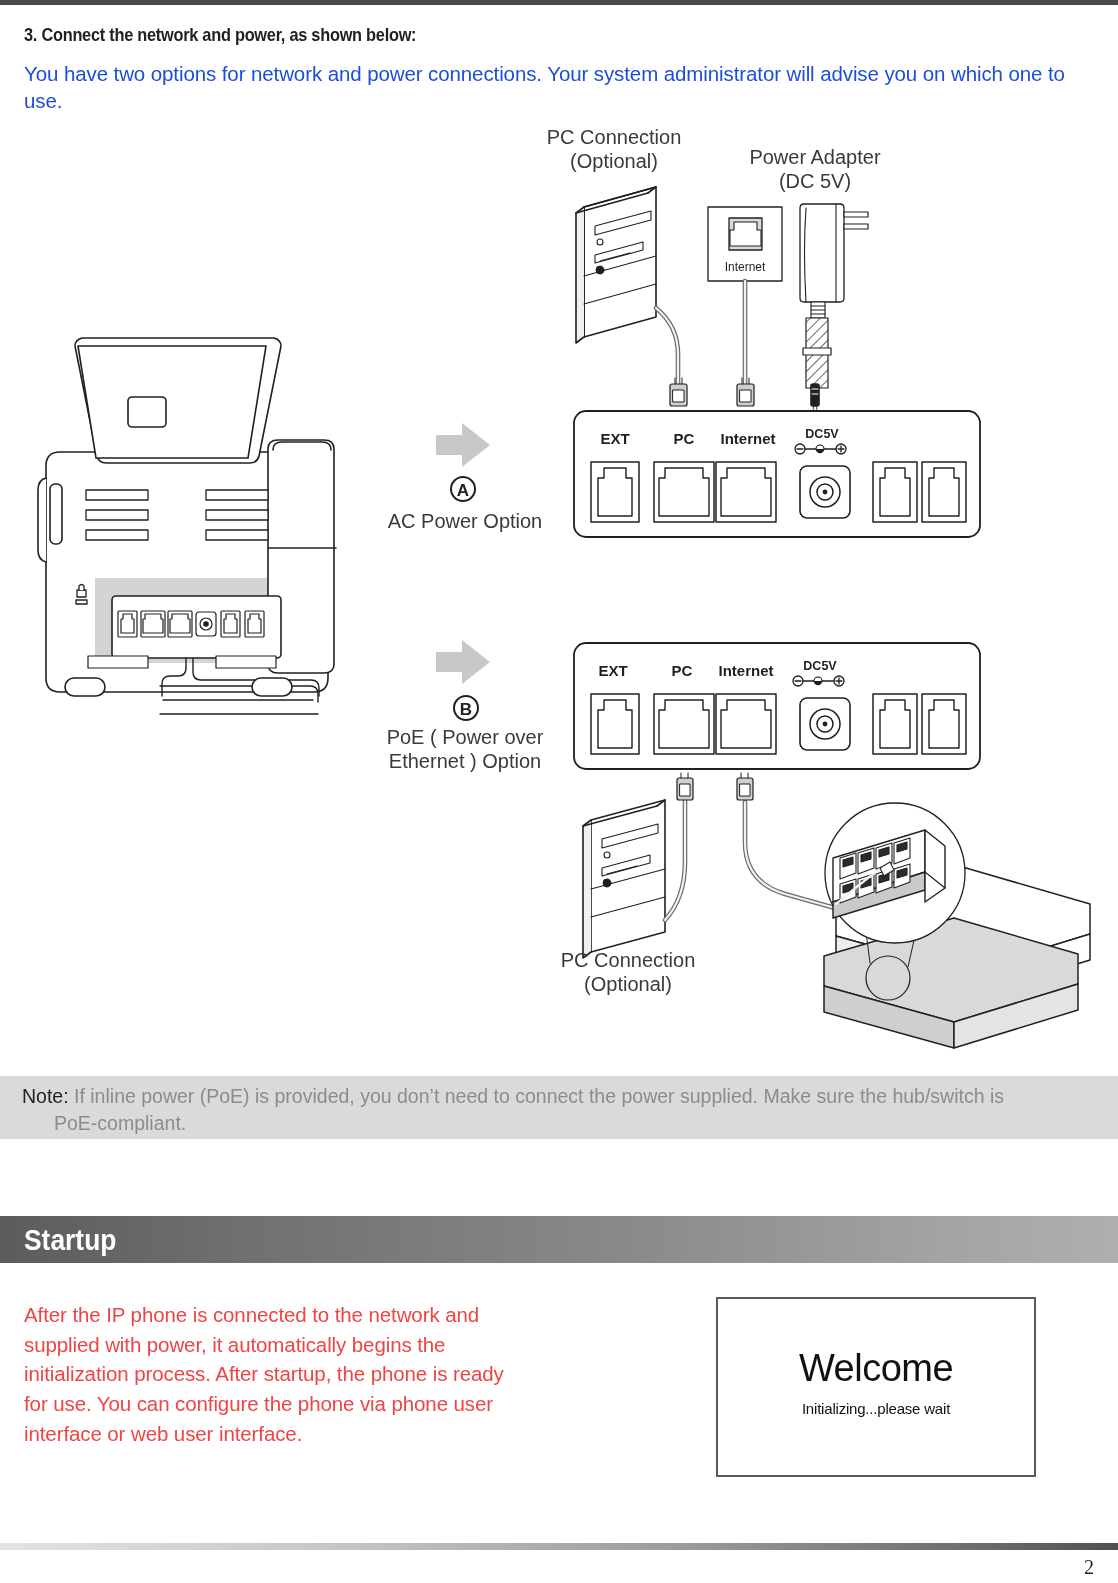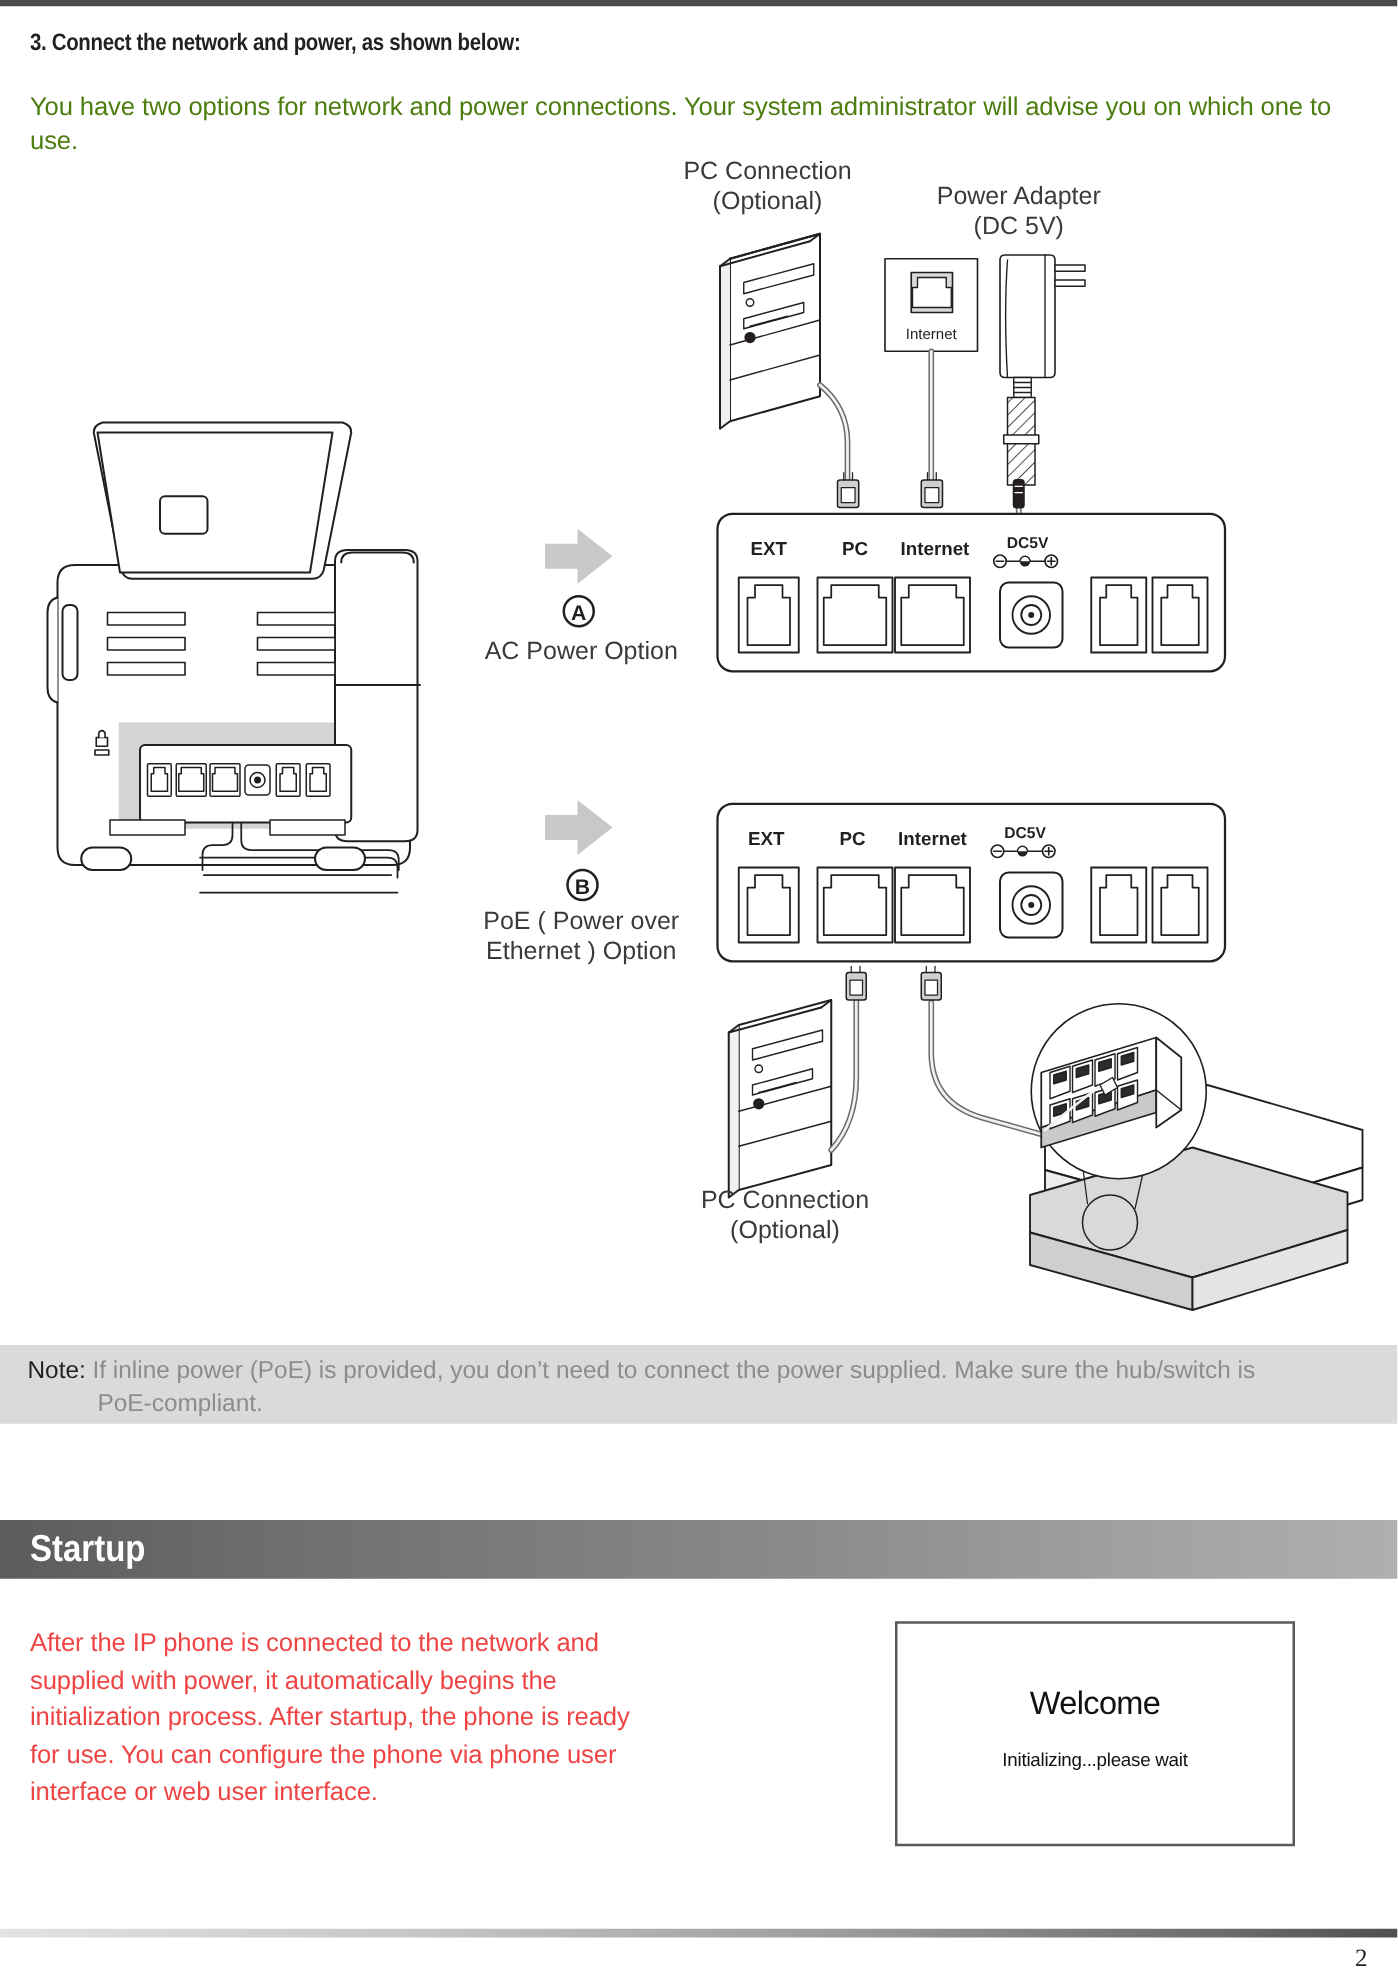--- a/index.html
+++ b/index.html
@@ -28,22 +28,22 @@
     font-weight:700;
     font-size:19px;
     letter-spacing:-0.3px;
     transform: scaleX(0.86);
     transform-origin: left center;
     white-space:nowrap;
     color:#231f20;
   }
 
   .intro-para {
-    position:absolute; left:24px; top:72px; width:1060px;
-    font-size:20.5px; line-height:1.32; color:#4d7c0f;
+    position:absolute; left:24px; top:60px; width:1060px;
+    font-size:20.5px; line-height:1.32; color:#1d4ed8;
     letter-spacing:-0.1px;
   }
 
   
   .diagram {
     position:absolute; left:0; top:118px; width:1118px; height:950px;
   }
   .diagram svg { display:block; }
 
   
@@ -63,21 +63,21 @@
   .note-band {
     position:absolute; left:0; top:1076px; width:1118px; height:63px;
     background:#d9dadb;
   }
   .note-inner {
     position:absolute; left:22px; top:1083px; width:1075px;
     font-size:19.5px; line-height:1.38;
   }
   .note-label { color:#231f20; font-weight:400; }
   .note-text  { color:#8c8c8c; }
-  .note-second { display:block; margin-left:56px; color:#8c8c8c; }
+  .note-second { display:block; margin-left:32px; color:#8c8c8c; }
 
   
   .section-bar {
     position:absolute; left:0; top:1216px; width:1118px; height:47px;
     background: linear-gradient(to right, #5b5c5e 0%, #6f7072 22%, #8a8b8d 58%, #a3a4a6 85%, #aeafb1 100%);
   }
   .section-bar-title {
     position:absolute; left:24px; top:1223px;
     font-family:"Liberation Sans Narrow","Liberation Sans",sans-serif;
     font-weight:700; font-size:30px; color:#ffffff;
@@ -91,21 +91,21 @@
     letter-spacing:-0.1px;
   }
 
   
   .lcd {
     position:absolute; left:716px; top:1297px; width:320px; height:180px;
     border:2.5px solid #5a5a5a; background:#ffffff;
   }
   .lcd-welcome {
     position:absolute; left:0; top:48px; width:100%;
-    text-align:center; font-size:26px; color:#111; letter-spacing:-0.5px;
+    text-align:center; font-size:38px; color:#111; letter-spacing:-0.5px;
   }
   .lcd-sub {
     position:absolute; left:0; top:101px; width:100%;
     text-align:center; font-size:15px; color:#111; letter-spacing:-0.2px;
   }
 
   
   .footer-rule {
     position:absolute; left:0; top:1543px; width:1118px; height:7px;
     background: linear-gradient(to right, #e3e3e4 0%, #c5c6c7 30%, #98999b 62%, #6a6b6d 88%, #4f5052 100%);

